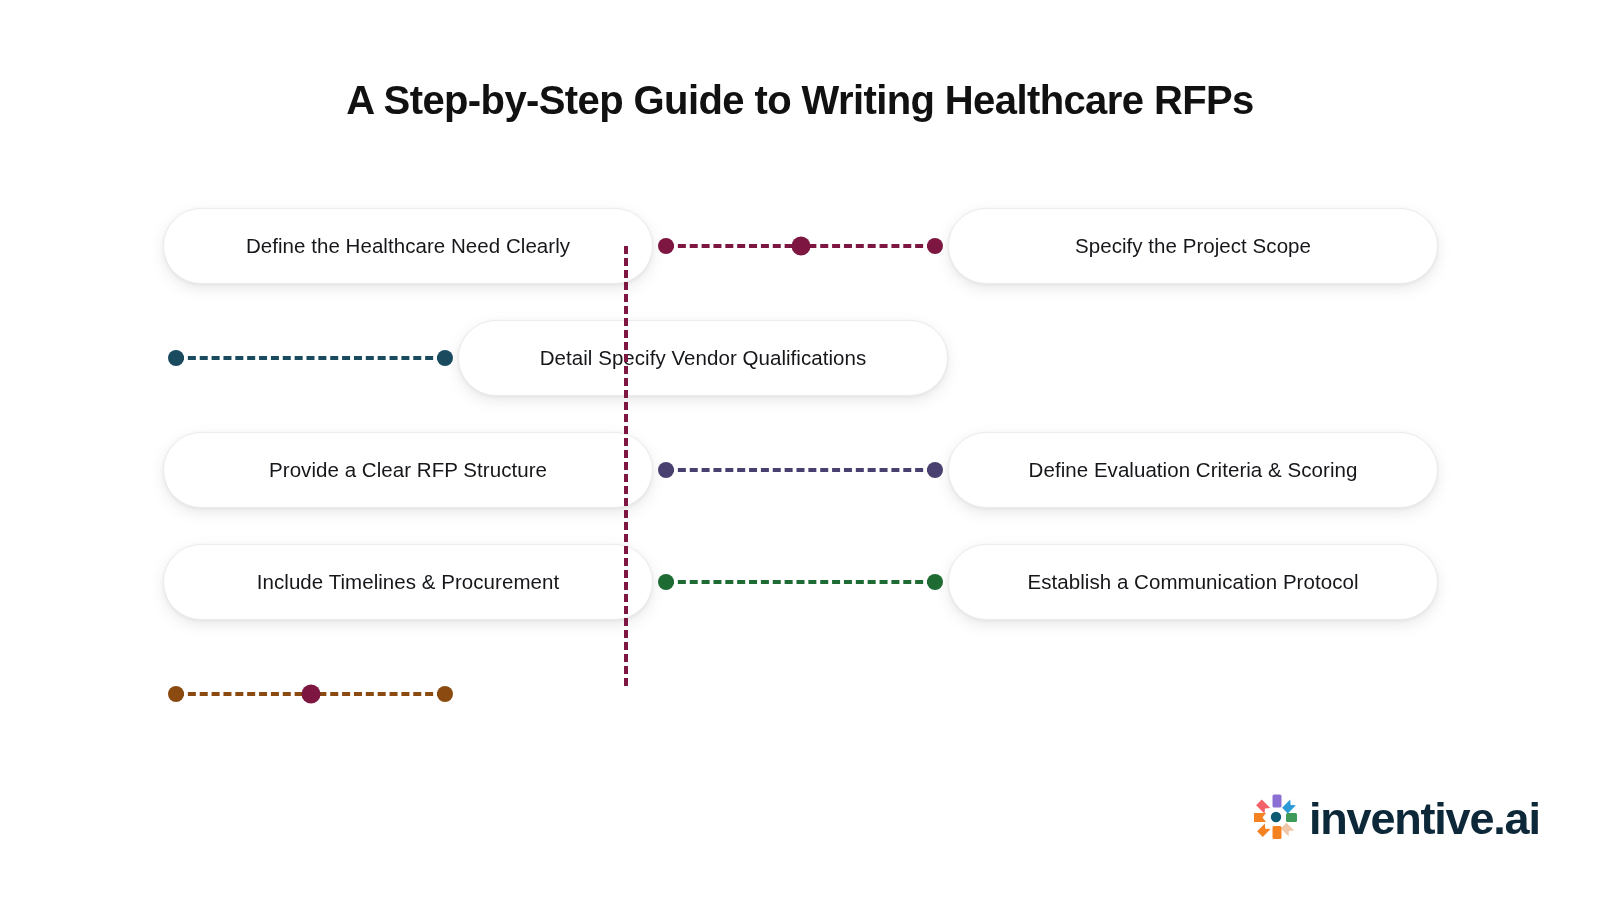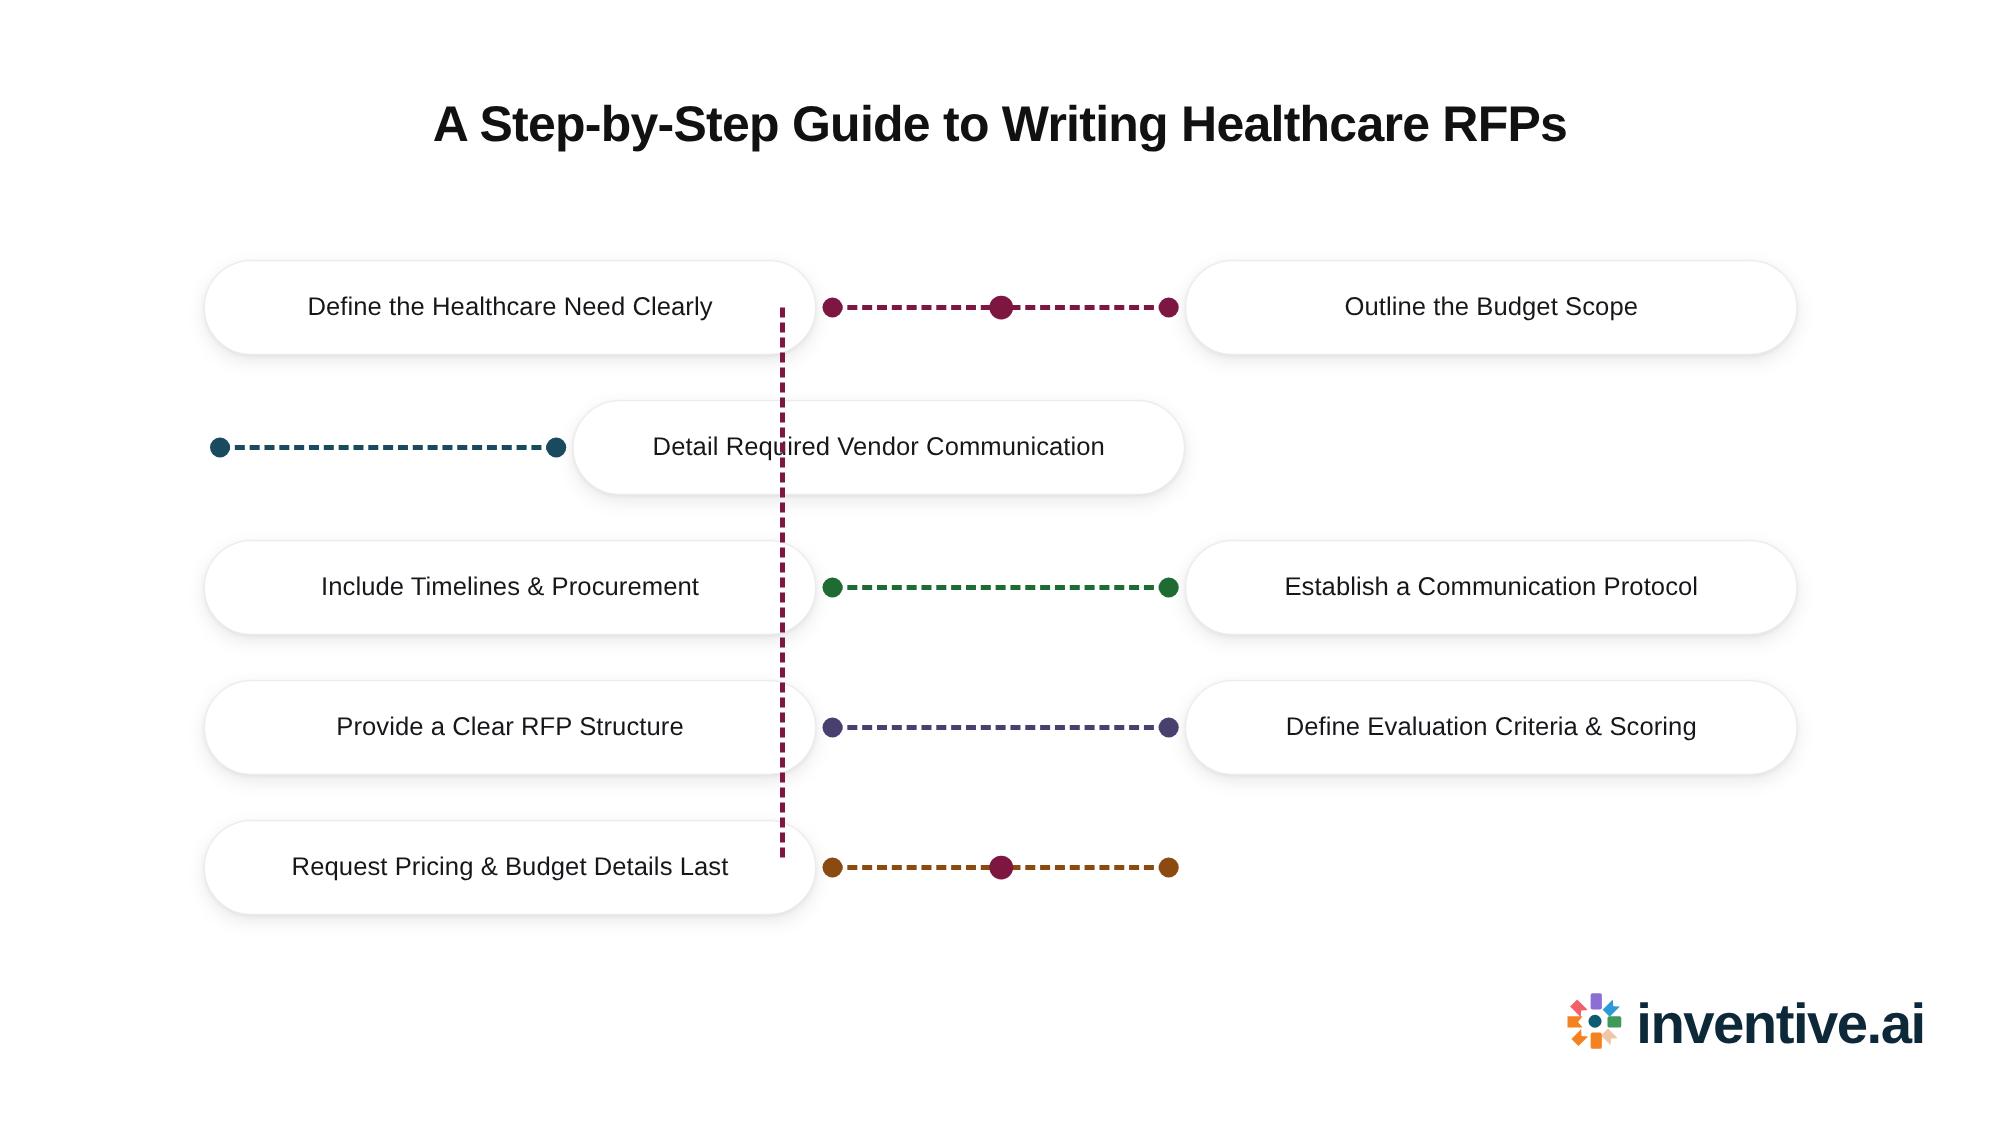--- a/index.html
+++ b/index.html
@@ -164,67 +164,64 @@
       <div class="card">
         <span class="card-label">Define the Healthcare Need Clearly</span>
       </div>
       <div class="connector" id="conn-0" style="color: rgb(125, 22, 65);">
         <div class="dash-line"></div>
         <div class="node left"></div>
         <div class="node center"></div>
         <div class="node right"></div>
       </div>
       <div class="card">
-        <span class="card-label">Outline the Budget Scope</span>
+        <span class="card-label">Specify the Project Scope</span>
       </div>
     </div>
 
     <div class="row">
       <div class="connector" id="conn-1" style="color: rgb(26, 74, 94);">
         <div class="dash-line"></div>
         <div class="node left"></div>
         <div class="node right"></div>
       </div>
       <div class="card">
-        <span class="card-label">Detail Required Vendor Communication</span>
+        <span class="card-label">Detail Specify Vendor Qualifications</span>
+      </div>
+    </div>
+
+    <div class="row">
+      <div class="card">
+        <span class="card-label">Provide a Clear RFP Structure</span>
+      </div>
+      <div class="connector" id="conn-2" style="color: rgb(74, 64, 112);">
+        <div class="dash-line"></div>
+        <div class="node left"></div>
+        <div class="node right"></div>
+      </div>
+      <div class="card">
+        <span class="card-label">Define Evaluation Criteria &amp; Scoring</span>
       </div>
     </div>
 
     <div class="row">
       <div class="card">
         <span class="card-label">Include Timelines &amp; Procurement</span>
       </div>
       <div class="connector" id="conn-3" style="color: rgb(30, 107, 52);">
         <div class="dash-line"></div>
         <div class="node left"></div>
         <div class="node right"></div>
       </div>
       <div class="card">
         <span class="card-label">Establish a Communication Protocol</span>
       </div>
     </div>
 
     <div class="row">
-      <div class="card">
-        <span class="card-label">Provide a Clear RFP Structure</span>
-      </div>
-      <div class="connector" id="conn-2" style="color: rgb(74, 64, 112);">
-        <div class="dash-line"></div>
-        <div class="node left"></div>
-        <div class="node right"></div>
-      </div>
-      <div class="card">
-        <span class="card-label">Define Evaluation Criteria &amp; Scoring</span>
-      </div>
-    </div>
-
-    <div class="row">
-      <div class="card">
-        <span class="card-label">Request Pricing &amp; Budget Details Last</span>
-      </div>
       <div class="connector" id="conn-4" style="color: rgb(138, 74, 16);">
         <div class="dash-line"></div>
         <div class="node left"></div>
         <div class="node center"></div>
         <div class="node right"></div>
       </div>
     </div>
 
   </div>
 

